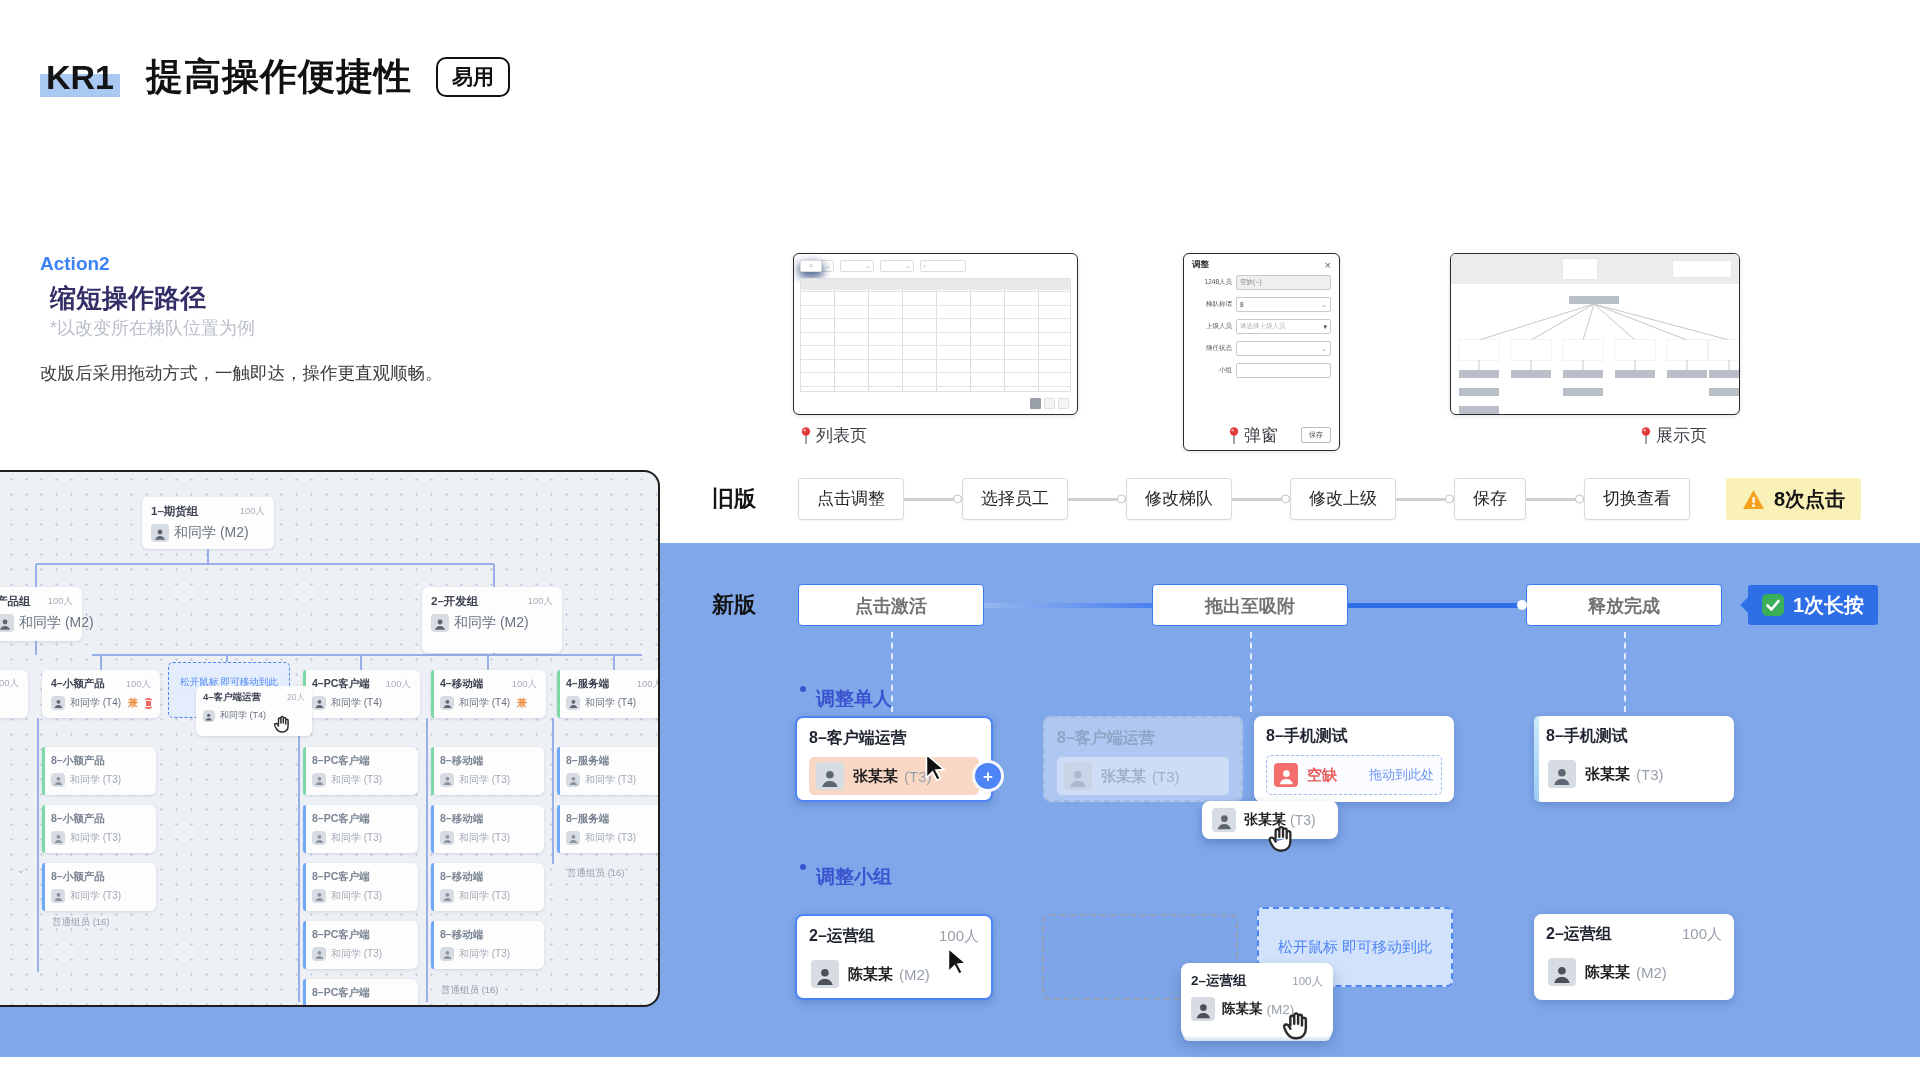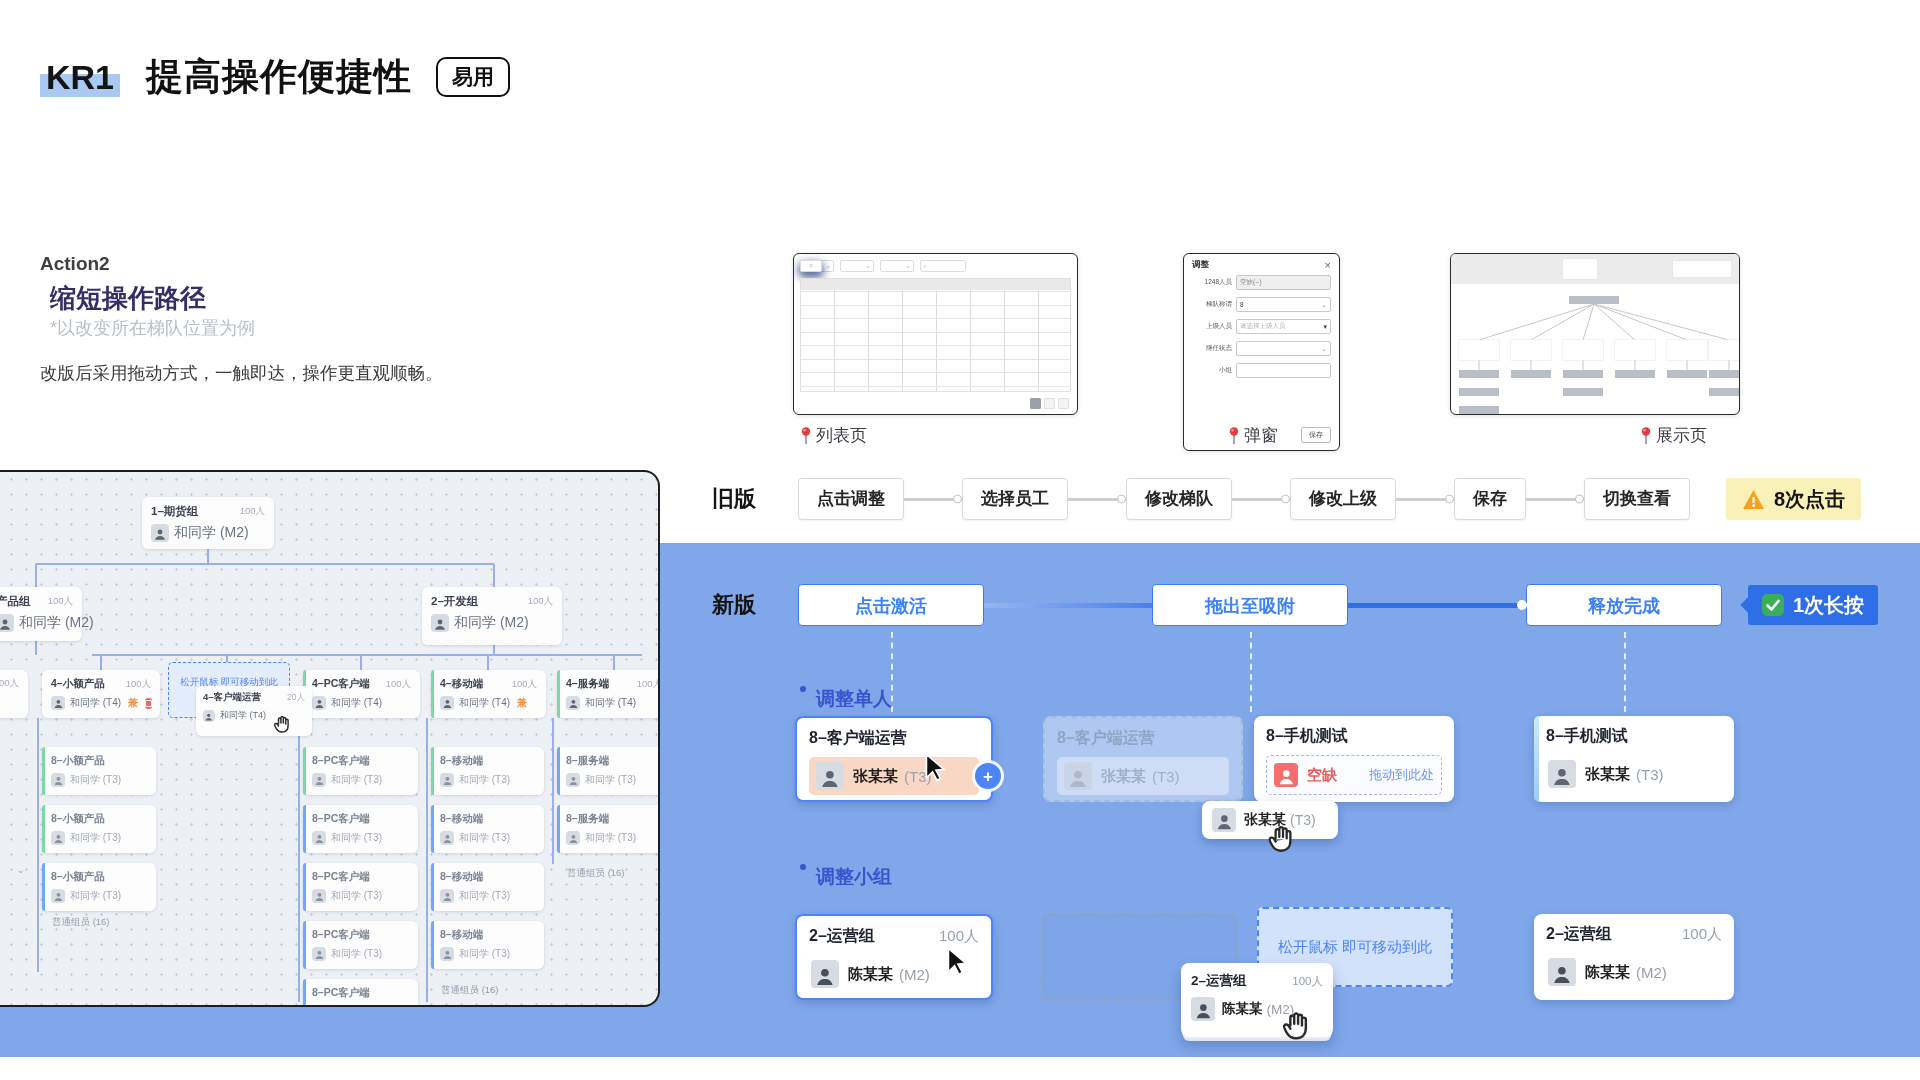--- a/index.html
+++ b/index.html
@@ -11,21 +11,21 @@
 
   
   .kr-wrap{position:absolute;left:40px;top:52px;display:flex;align-items:center;}
   .kr-label{font-size:34px;font-weight:bold;color:#141414;padding:0 6px;
             background:linear-gradient(transparent 42%,#A9C8F2 42%);}
   .kr-title{font-size:37px;font-weight:bold;color:#111;margin-left:26px;letter-spacing:1px;}
   .kr-badge{margin-left:24px;border:2.5px solid #111;border-radius:10px;padding:4px 14px;
             font-size:21px;font-weight:600;color:#111;}
 
   
-  .action-label{position:absolute;left:40px;top:253px;font-size:19px;font-weight:bold;color:#404040;}
+  .action-label{position:absolute;left:40px;top:253px;font-size:19px;font-weight:bold;color:#3b82f6;}
   .action-title-row{position:absolute;left:40px;top:281px;display:flex;align-items:baseline;flex-direction:column;}
   .action-title{font-size:26px;font-weight:bold;color:#332F66;}
   .action-note{font-size:18px;color:#B9BEC8;margin-left:10px;}
   .action-desc{position:absolute;left:40px;top:330px;font-size:17.5px;color:#3a3a3a;line-height:29px;width:600px;}
 
   
   .thumb{position:absolute;background:#fff;border:1.5px solid #2b2b2b;border-radius:6px;
          box-shadow:0 1px 4px rgba(0,0,0,.12);box-sizing:border-box;overflow:hidden;}
   .thumb-label{position:absolute;display:flex;align-items:center;gap:4px;font-size:17px;color:#3c3f45;}
   
@@ -62,33 +62,33 @@
   .t-head{position:absolute;left:0;top:0;right:0;height:30px;background:#ececec;}
   .t-wbox{position:absolute;background:#fff;box-shadow:0 0 0 .5px #e3e3e3;}
   .t-root{position:absolute;background:#b9bfc7;}
   .t-col-box{position:absolute;width:40px;height:20px;background:#fff;box-shadow:0 0 0 .5px #e6e6e6;}
   .t-stack{position:absolute;width:40px;background:repeating-linear-gradient(#b9bfc7 0 8px,#fff 8px 18px);}
 
   
   .flow{position:absolute;display:flex;align-items:center;}
   .flow-label{font-size:22px;font-weight:bold;color:#141414;margin-right:42px;}
   .ostep{height:40px;line-height:40px;padding:0 18px;background:#fff;border:1px solid #d9d9d9;border-radius:4px;
-         font-size:17px;font-weight:700;color:#262626;box-shadow:0 1px 2px rgba(0,0,0,.05);white-space:nowrap;}
+         font-size:17px;font-weight:400;color:#262626;box-shadow:0 1px 2px rgba(0,0,0,.05);white-space:nowrap;}
   .oconn{width:58px;height:3px;background:#cfcfcf;position:relative;flex:none;}
   .oconn::after{content:"";position:absolute;right:0;top:50%;transform:translateY(-50%);
          width:7px;height:7px;border:1.5px solid #c2c2c2;background:#fff;border-radius:50%;}
   .tag{position:relative;display:flex;align-items:center;gap:9px;border-radius:3px;white-space:nowrap;}
   .tag::before{content:"";position:absolute;left:-5px;top:50%;width:13px;height:13px;
          background:inherit;transform:translateY(-50%) rotate(45deg);z-index:-1;}
   .tag-yellow{margin-left:36px;background:#FAF1B8;height:42px;padding:0 16px;
          font-size:20px;font-weight:bold;color:#141414;}
   .tag-blue{margin-left:26px;background:#2E6FE8;height:40px;padding:0 14px;
          font-size:20px;font-weight:bold;color:#fff;}
   .nstep{height:42px;line-height:42px;text-align:center;background:#fff;border:1.5px solid #3D7BF0;border-radius:4px;
-         font-size:18px;font-weight:600;color:#3b82f6;box-sizing:border-box;white-space:nowrap;flex:none;}
+         font-size:18px;font-weight:600;color:#737373;box-sizing:border-box;white-space:nowrap;flex:none;}
   .nc{height:5px;flex:none;position:relative;}
   .nc1{width:168px;background:linear-gradient(90deg,rgba(170,198,243,.5),#4a7ff0);}
   .nc2{width:178px;background:#2E6FE8;}
   .nc2::after{content:"";position:absolute;right:-1px;top:50%;transform:translateY(-50%);
          width:10px;height:10px;background:#fff;border-radius:50%;}
   .vdash{position:absolute;width:0;border-left:2px dashed rgba(245,249,255,.85);}
 
   
   .sec-head{position:absolute;display:flex;align-items:flex-start;gap:10px;
             font-size:19px;font-weight:bold;color:#3A53CE;}
@@ -557,21 +557,21 @@
       <div class="oc-prow">
           <span class="avatar s18">
             <svg viewBox="0 0 24 24">
               <circle cx="12" cy="8.5" r="4.2" fill="#5f6673"></circle>
               <path d="M3.5 22c1-4.6 4.4-6.7 8.5-6.7s7.5 2.1 8.5 6.7z" fill="#5f6673"></path>
             </svg>
           </span>
           <span class="oc-person">和同学 (M2)</span>
         </div>
     </div>
-    <div class="org-card big" style="left:448px;top:115px;width:140px;height:58px;">
+    <div class="org-card big" style="left:448px;top:115px;width:140px;height:66px;">
       <div class="oc-trow">
           <span class="oc-title">2–开发组</span>
           <span class="oc-count">100人</span>
         </div>
       <div class="oc-prow">
           <span class="avatar s18">
             <svg viewBox="0 0 24 24">
               <circle cx="12" cy="8.5" r="4.2" fill="#5f6673"></circle>
               <path d="M3.5 22c1-4.6 4.4-6.7 8.5-6.7s7.5 2.1 8.5 6.7z" fill="#5f6673"></path>
             </svg>

